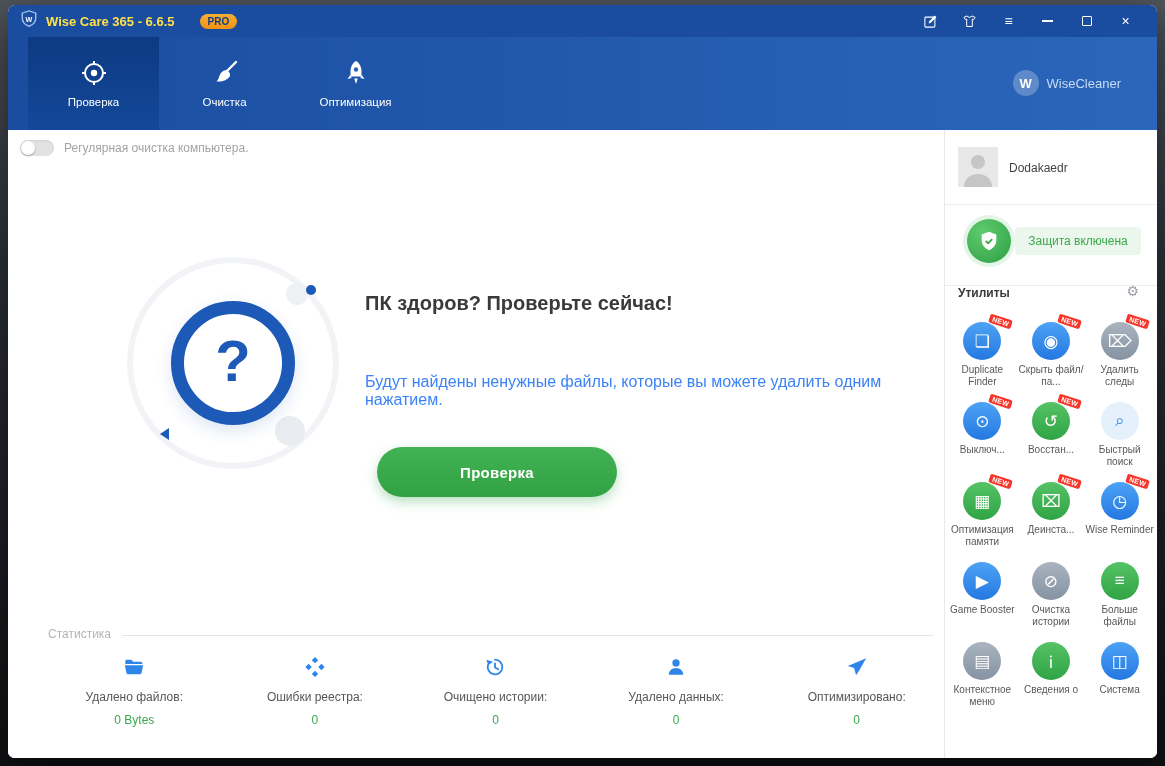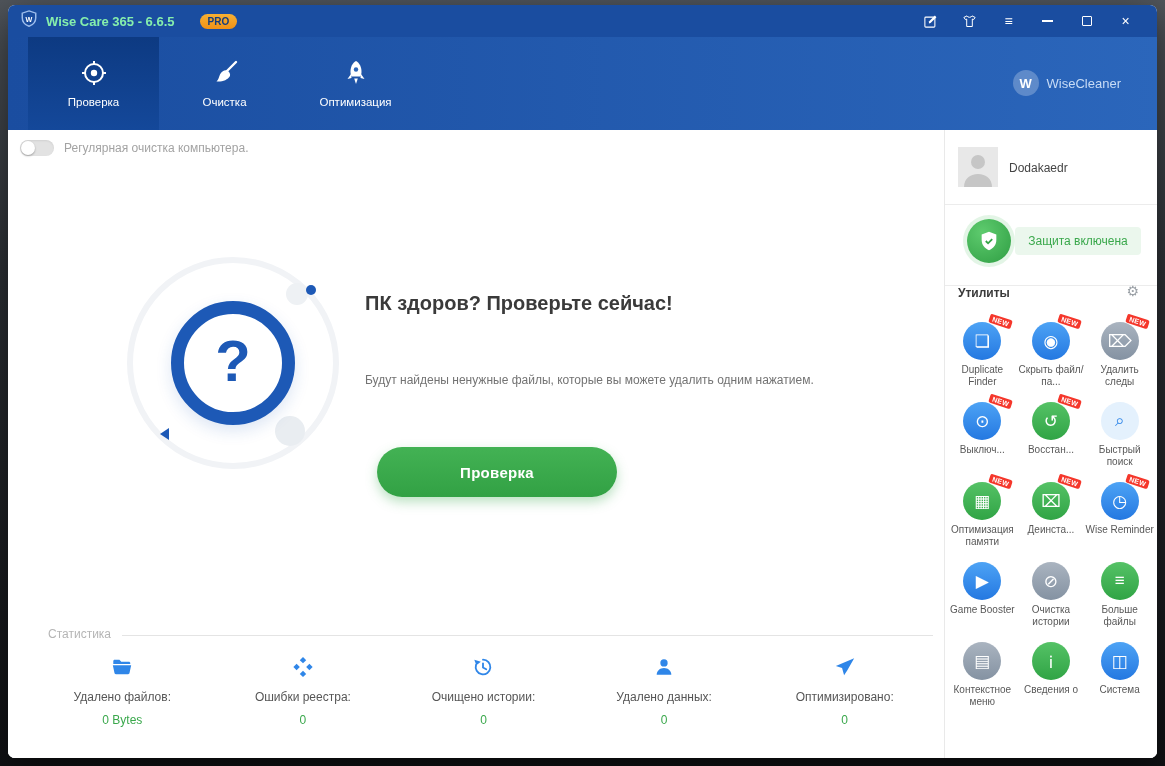--- a/index.html
+++ b/index.html
@@ -7,21 +7,21 @@
 
   .desktop { position:relative; width:1165px; height:766px; overflow:hidden;
     background:linear-gradient(180deg,#51565c 0%, #2e3237 35%, #101114 100%); }
 
   .window { position:absolute; left:8px; top:5px; width:1149px; height:753px;
     background:#fff; border-radius:7px; overflow:hidden; display:flex; flex-direction:column;
     box-shadow:0 12px 40px rgba(0,0,0,.55); }
 
   
   .titlebar { height:32px; background:#1a4da0; display:flex; align-items:center; padding:0 12px; flex:0 0 auto; }
-  .title { color:#86efac; font-size:13px; font-weight:bold; margin-left:8px; }
+  .title { color:#fde047; font-size:13px; font-weight:bold; margin-left:8px; }
   .pro { margin-left:25px; background:linear-gradient(180deg,#f7b033,#ef9116); color:#123c7e;
     font-size:10px; font-weight:bold; padding:2px 8px; border-radius:9px; }
   .controls { margin-left:auto; display:flex; align-items:center; }
   .tb-btn { width:39px; height:32px; display:inline-flex; align-items:center; justify-content:center;
     color:#fff; font-size:14px; }
   .max-box { width:10px; height:10px; border:1.5px solid #fff; border-radius:1px; display:inline-block; }
   .min-bar { width:11px; height:2px; background:#fff; display:inline-block; }
 
   
   .navbar { height:93px; background:linear-gradient(90deg,#1a4da0,#2b66bb); position:relative; flex:0 0 auto; }
@@ -55,30 +55,30 @@
     display:flex; align-items:center; justify-content:center;
     box-shadow:0 6px 16px rgba(29,89,182,.15); }
   .qmark { font-size:58px; font-weight:bold; color:#1d59b6; margin-top:-5px; }
   .deco-a { position:absolute; left:267px; top:286px; width:30px; height:30px; border-radius:50%; background:#e9edf1; }
   .deco-b { position:absolute; left:278px; top:153px; width:22px; height:22px; border-radius:50%; background:#eef1f4; }
   .deco-dot { position:absolute; left:298px; top:155px; width:10px; height:10px; border-radius:50%; background:#1d59b6; }
   .deco-tri { position:absolute; left:152px; top:298px; width:0; height:0;
     border-top:6px solid transparent; border-bottom:6px solid transparent; border-right:9px solid #1d59b6; }
 
   .hero-head { position:absolute; left:357px; top:162px; font-size:20px; font-weight:600; color:#3a3a3a; }
-  .hero-desc { position:absolute; left:357px; top:243px; font-size:12px; color:#737373; }
+  .hero-desc { position:absolute; left:357px; top:243px; font-size:16px; color:#3b82f6; }
   .check-btn { position:absolute; left:369px; top:317px; width:240px; height:50px; border:none;
     border-radius:25px; background:linear-gradient(180deg,#43b254,#32a144); color:#fff;
     font-size:15px; font-weight:bold; font-family:inherit; letter-spacing:.3px; cursor:pointer;
     box-shadow:0 5px 12px rgba(60,170,80,.35); }
 
   
   .stats-title { position:absolute; left:40px; top:497px; font-size:12px; color:#b5b5b5; }
   .stats-line { position:absolute; left:114px; top:505px; width:811px; height:1px; background:#e4e4e4; }
-  .stats-row { position:absolute; left:24px; top:526px; width:903px; display:flex; }
+  .stats-row { position:absolute; left:36px; top:526px; width:903px; display:flex; }
   .stat { flex:1; display:flex; flex-direction:column; align-items:center; }
   .stat svg { width:22px; height:22px; }
   .stat-label { margin-top:12px; font-size:12px; color:#565656; }
   .stat-value { margin-top:9px; font-size:12px; color:#3aa84c; }
 
   
   .profile { position:absolute; left:0; top:0; width:100%; height:75px; border-bottom:1px solid #ececec; }
   .avatar { position:absolute; left:13px; top:17px; width:40px; height:40px; background:#e8e8e8; overflow:hidden; }
   .username { position:absolute; left:64px; top:31px; font-size:12px; color:#444; }
 

